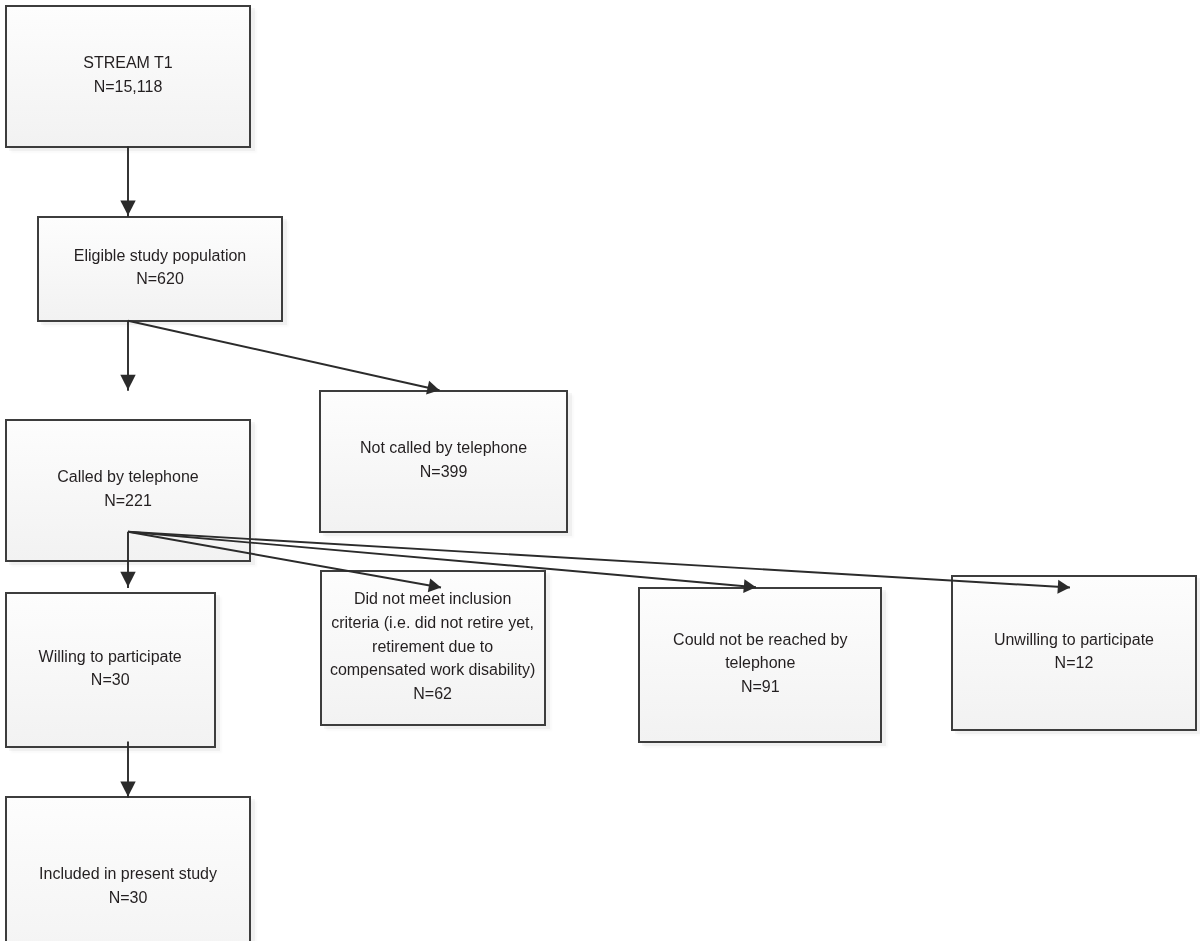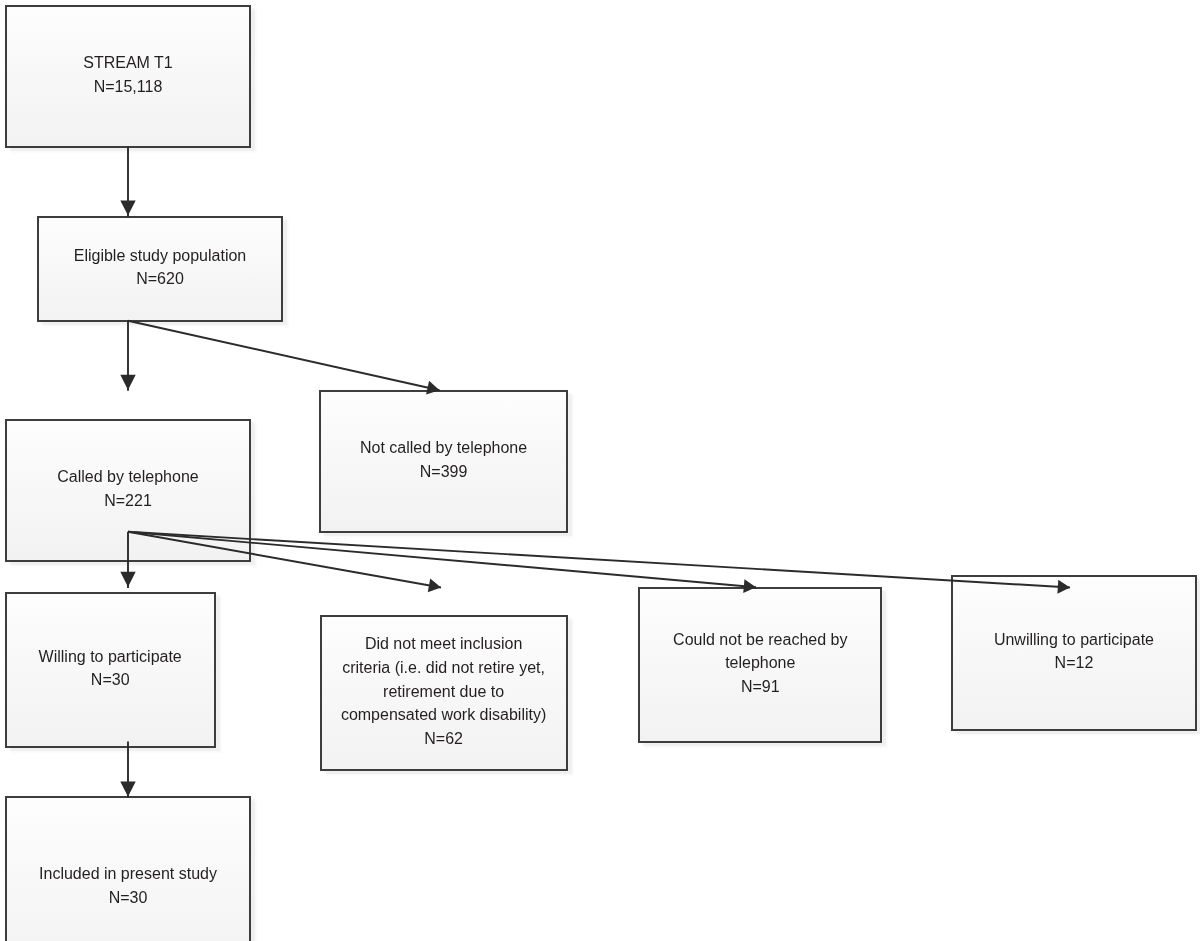--- a/index.html
+++ b/index.html
@@ -97,21 +97,21 @@
     </div>
   </div>
 
   <div class="node" id="node-willing" style="left: 4.7px; top: 592px; width: 211px; height: 155.8px; border-color: rgb(61, 61, 61); background: linear-gradient(rgb(253, 253, 253) 0%, rgb(242, 242, 242) 100%); align-items: center;">
     <div class="txt" style="color: rgb(35, 31, 32);">
       <div>Willing to participate</div>
       <div>N=30</div>
     </div>
   </div>
 
-  <div class="node" id="node-no-inclusion" style="left: 319.6px; top: 615px; width: 248px; height: 155.8px; border-color: rgb(61, 61, 61); background: linear-gradient(rgb(253, 253, 253) 0%, rgb(242, 242, 242) 100%);">
+  <div class="node" id="node-no-inclusion" style="left: 319.6px; top: 570px; width: 226px; height: 155.8px; border-color: rgb(61, 61, 61); background: linear-gradient(rgb(253, 253, 253) 0%, rgb(242, 242, 242) 100%);">
     <div class="txt" style="color: rgb(35, 31, 32);">
       <div>Did not meet inclusion</div>
       <div>criteria (i.e. did not retire yet,</div>
       <div>retirement due to</div>
       <div>compensated work disability)</div>
       <div>N=62</div>
     </div>
   </div>
 
   <div class="node" id="node-unreached" style="left: 638.2px; top: 586.8px; width: 244.2px; height: 155.8px; border-color: rgb(61, 61, 61); background: linear-gradient(rgb(253, 253, 253) 0%, rgb(242, 242, 242) 100%);">

